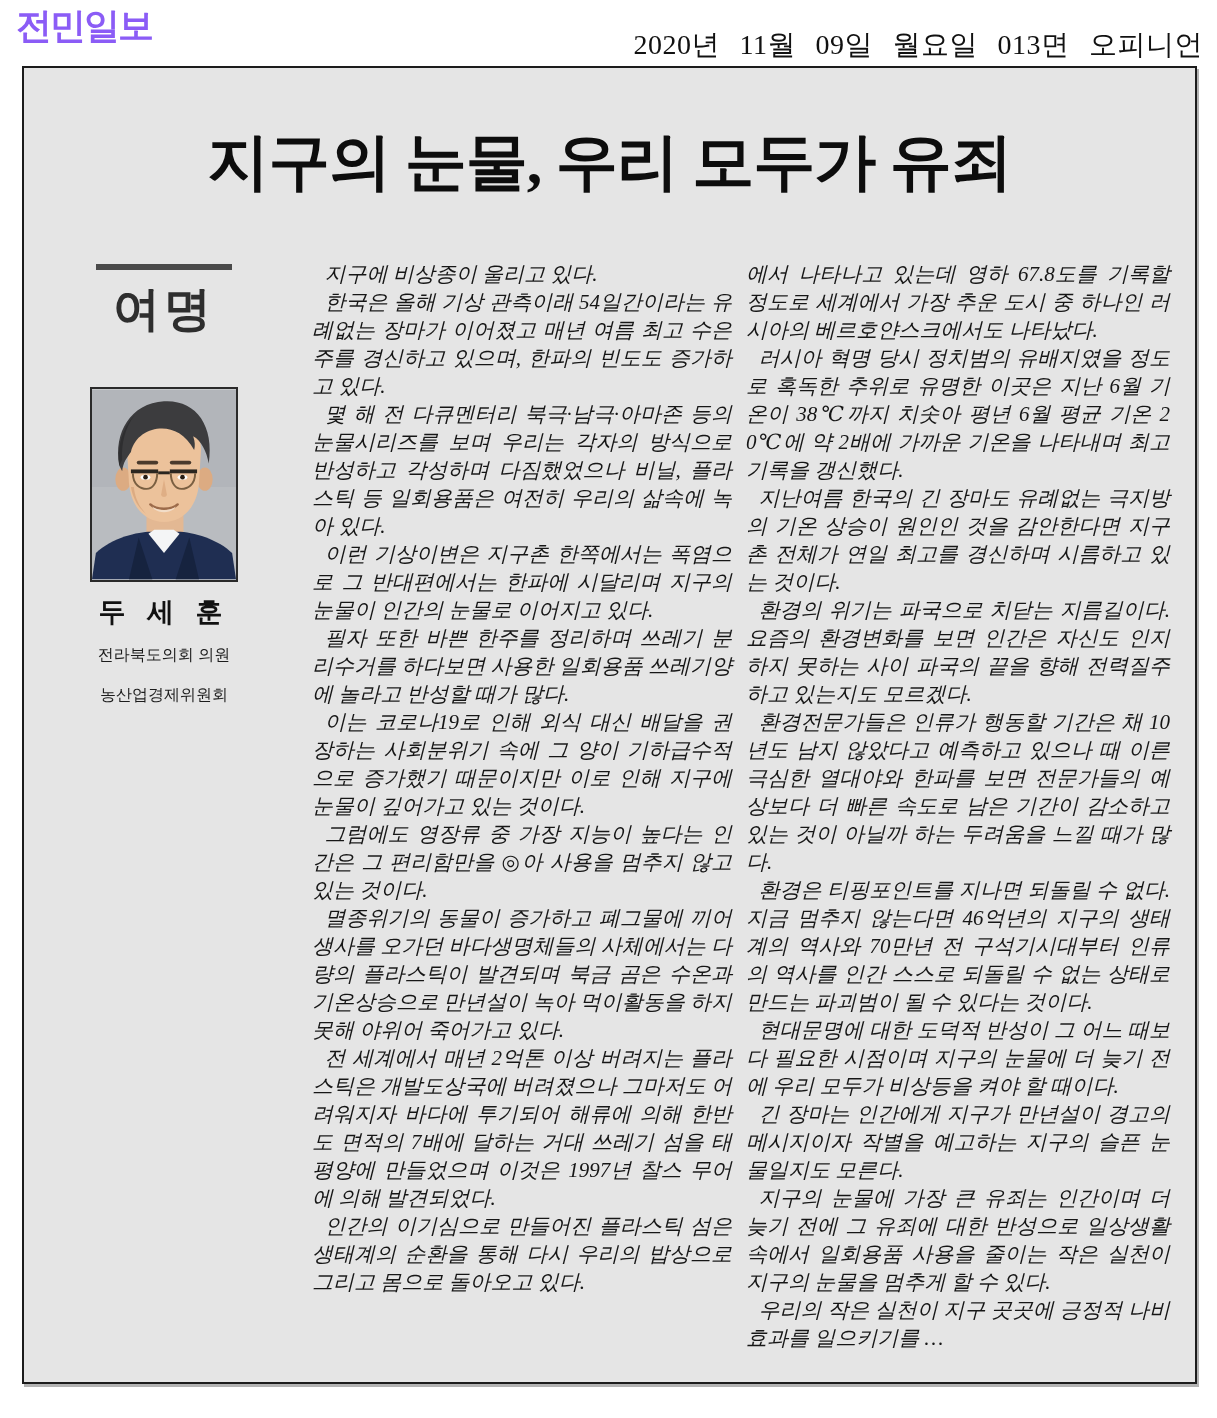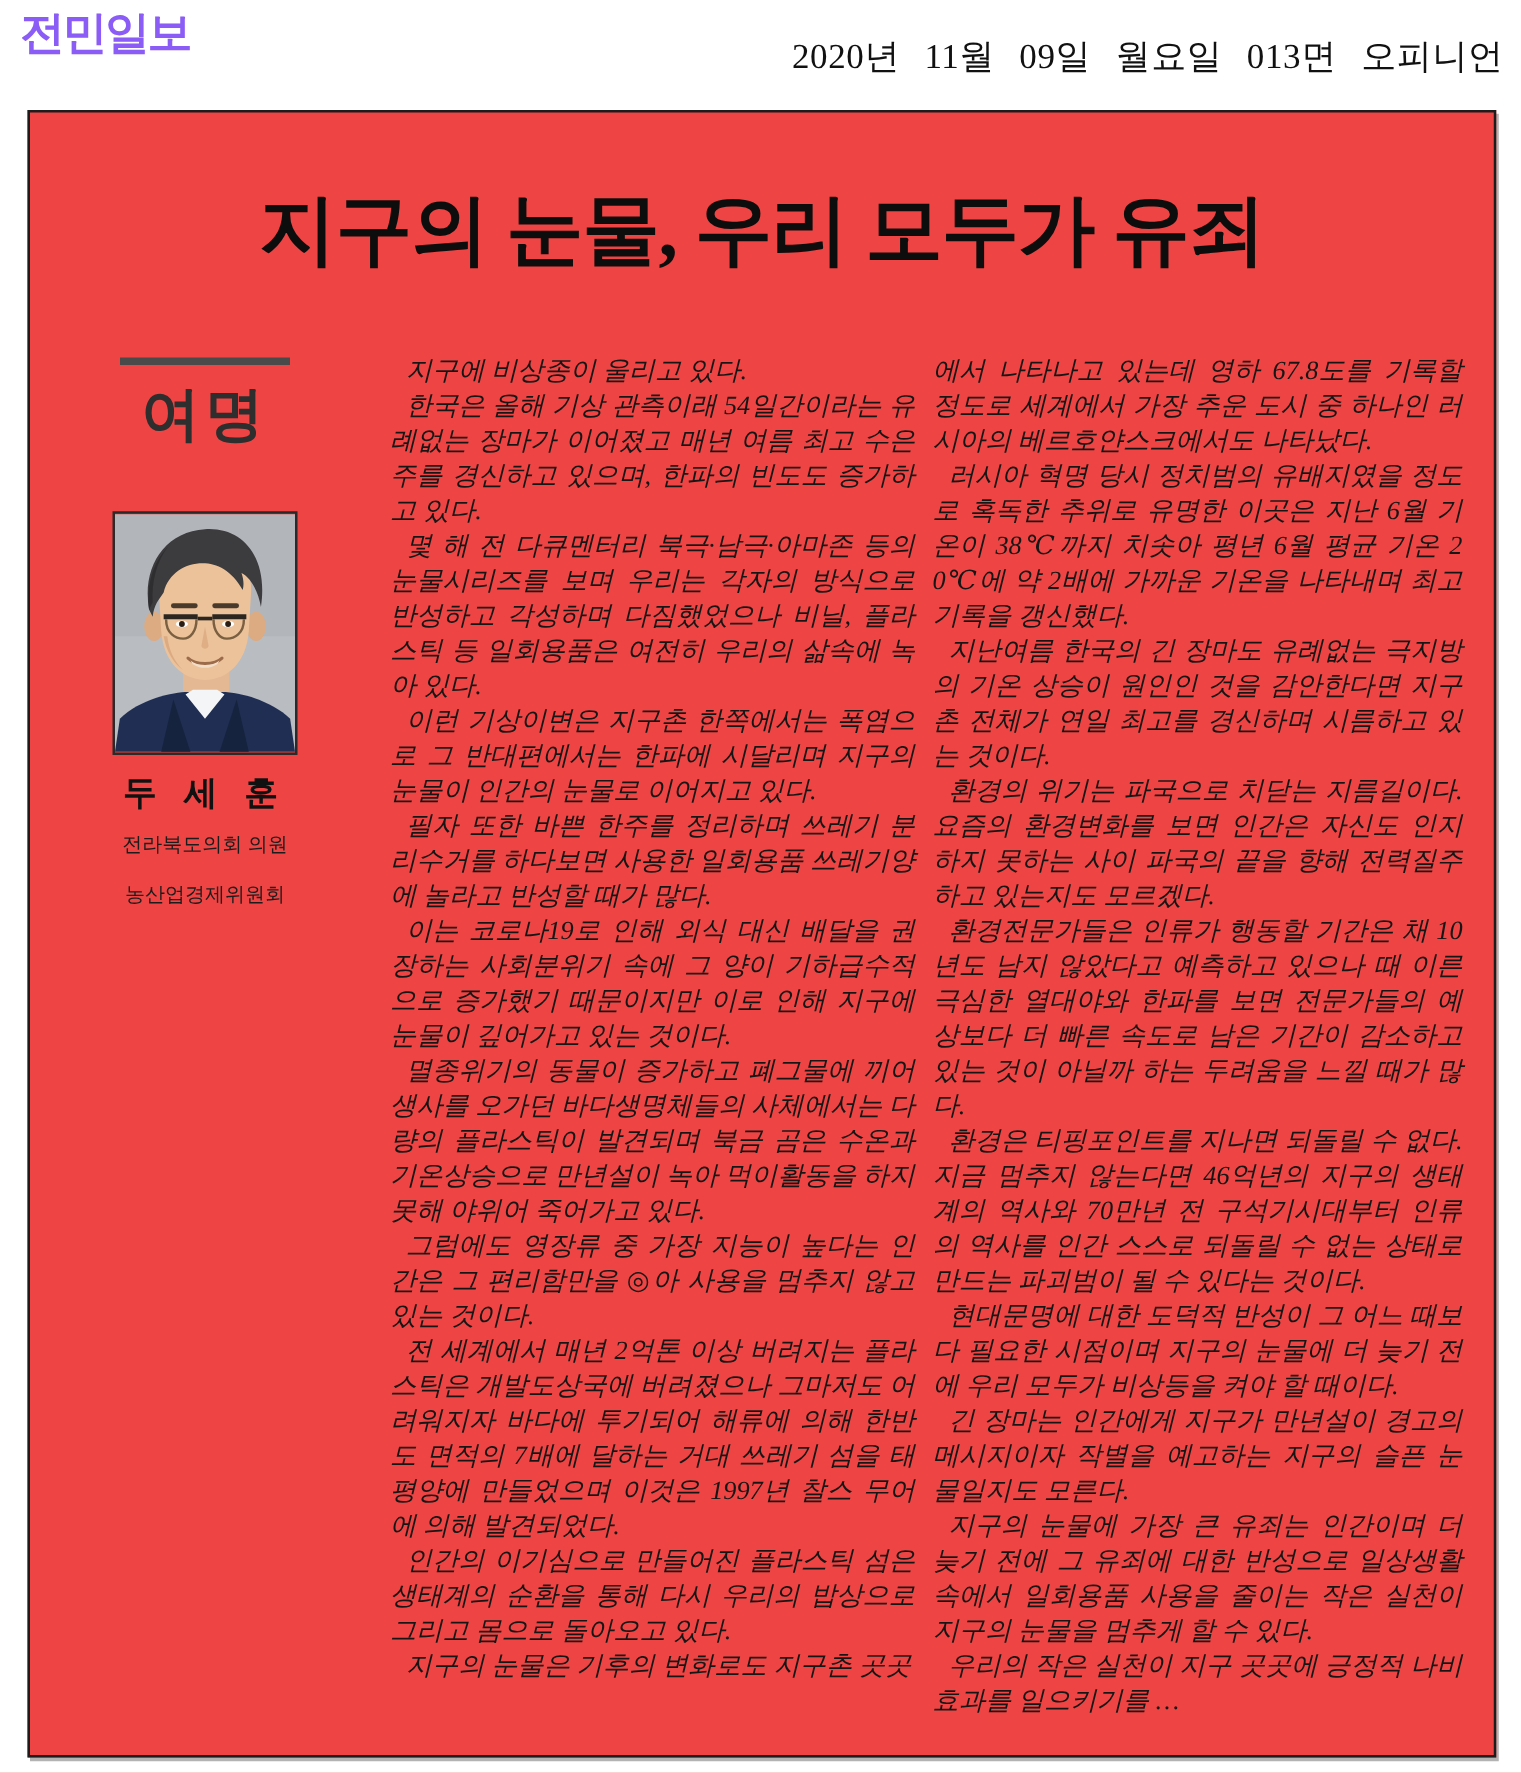--- a/index.html
+++ b/index.html
@@ -20,24 +20,24 @@
     color: #8b5cf6;
   }
   .dateline {
     position: absolute; right: 14px; top: 26px;
     font-size: 28px; letter-spacing: 0.5px; word-spacing: 12px;
     color: #111; white-space: nowrap;
   }
 
   
   .article-box {
-    position: absolute; left: 22px; top: 88px;
+    position: absolute; left: 22px; top: 66px;
     width: 1175px; height: 1318px;
     border: 2px solid #1c1c1c;
-    background: #ef4444;
+    background: #e5e5e5;
     box-shadow: 2px 3px 0 #b3b3b3;
   }
   .article-title {
     position: absolute; left: 0; top: 52px; width: 100%;
     text-align: center;
     font-size: 62px; font-weight: 700; letter-spacing: -1px;
     color: #0d0d0d;
     font-family: "Liberation Serif", "DejaVu Serif", serif;
   }
 
@@ -150,25 +150,24 @@
     <div class="author-role">농산업경제위원회</div>
   </div>
 
   <div class="col col1">
       <p>지구에 비상종이 울리고 있다.</p>
       <p>한국은 올해 기상 관측이래 54일간이라는 유례없는 장마가  이어졌고 매년 여름 최고 수은주를 경신하고 있으며, 한파의 빈도도 증가하고 있다.</p>
       <p>몇 해 전 다큐멘터리 북극·남극·아마존 등의 눈물시리즈를 보며 우리는 각자의 방식으로 반성하고 각성하며 다짐했었으나 비닐, 플라스틱 등 일회용품은 여전히 우리의 삶속에 녹아 있다.</p>
       <p>이런 기상이변은 지구촌 한쪽에서는 폭염으로 그 반대편에서는 한파에 시달리며 지구의 눈물이 인간의 눈물로 이어지고 있다.</p>
       <p>필자 또한 바쁜 한주를 정리하며 쓰레기 분리수거를 하다보면 사용한 일회용품 쓰레기양에 놀라고 반성할 때가 많다.</p>
       <p>이는 코로나19로 인해 외식 대신 배달을 권장하는 사회분위기 속에 그 양이 기하급수적으로 증가했기 때문이지만 이로 인해 지구에 눈물이 깊어가고 있는 것이다.</p>
+      <p>그럼에도 영장류 중 가장 지능이 높다는 인간은 그 편리함만을 ◎아 사용을 멈추지 않고 있는 것이다.</p>
       <p>멸종위기의 동물이 증가하고 폐그물에 끼어 생사를 오가던 바다생명체들의 사체에서는 다량의 플라스틱이 발견되며 북금 곰은 수온과 기온상승으로 만년설이 녹아 먹이활동을 하지 못해 야위어 죽어가고 있다.</p>
-      <p>그럼에도 영장류 중 가장 지능이 높다는 인간은 그 편리함만을 ◎아 사용을 멈추지 않고 있는 것이다.</p>
       <p>전 세계에서 매년 2억톤 이상 버려지는 플라스틱은 개발도상국에 버려졌으나 그마저도 어려워지자 바다에 투기되어 해류에 의해 한반도 면적의 7배에 달하는 거대 쓰레기 섬을 태평양에 만들었으며 이것은 1997년 찰스 무어에 의해 발견되었다.</p>
       <p>인간의 이기심으로 만들어진 플라스틱 섬은 생태계의 순환을 통해 다시 우리의 밥상으로 그리고 몸으로 돌아오고 있다.</p>
-      <p>지구의 눈물은 기후의 변화로도 지구촌 곳곳</p>
     </div>
   <div class="col col2">
       <p>에서 나타나고 있는데 영하 67.8도를 기록할 정도로 세계에서 가장 추운 도시 중 하나인 러시아의 베르호얀스크에서도 나타났다.</p>
       <p>러시아 혁명 당시 정치범의 유배지였을 정도로 혹독한 추위로 유명한 이곳은 지난 6월 기온이 38℃까지 치솟아 평년 6월 평균 기온 20℃에 약 2배에 가까운 기온을 나타내며 최고 기록을 갱신했다.</p>
       <p>지난여름 한국의 긴 장마도 유례없는 극지방의 기온 상승이 원인인 것을 감안한다면 지구촌 전체가 연일 최고를 경신하며 시름하고 있는 것이다.</p>
       <p>환경의 위기는 파국으로 치닫는 지름길이다. 요즘의 환경변화를 보면 인간은 자신도 인지하지 못하는 사이 파국의 끝을 향해 전력질주하고 있는지도 모르겠다.</p>
       <p>환경전문가들은 인류가 행동할 기간은 채 10년도 남지 않았다고 예측하고 있으나 때 이른 극심한 열대야와 한파를 보면 전문가들의 예상보다 더 빠른 속도로 남은 기간이 감소하고 있는 것이 아닐까 하는 두려움을 느낄 때가 많다.</p>
       <p>환경은 티핑포인트를 지나면 되돌릴 수 없다. 지금 멈추지 않는다면 46억년의 지구의 생태계의 역사와 70만년 전 구석기시대부터 인류의 역사를 인간 스스로 되돌릴 수 없는 상태로 만드는 파괴범이 될 수 있다는 것이다.</p>
       <p>현대문명에 대한 도덕적 반성이 그 어느 때보다 필요한 시점이며 지구의 눈물에 더 늦기 전에 우리 모두가 비상등을 켜야 할 때이다.</p>
       <p>긴 장마는 인간에게 지구가 만년설이 경고의 메시지이자 작별을 예고하는 지구의 슬픈 눈물일지도 모른다.</p>

